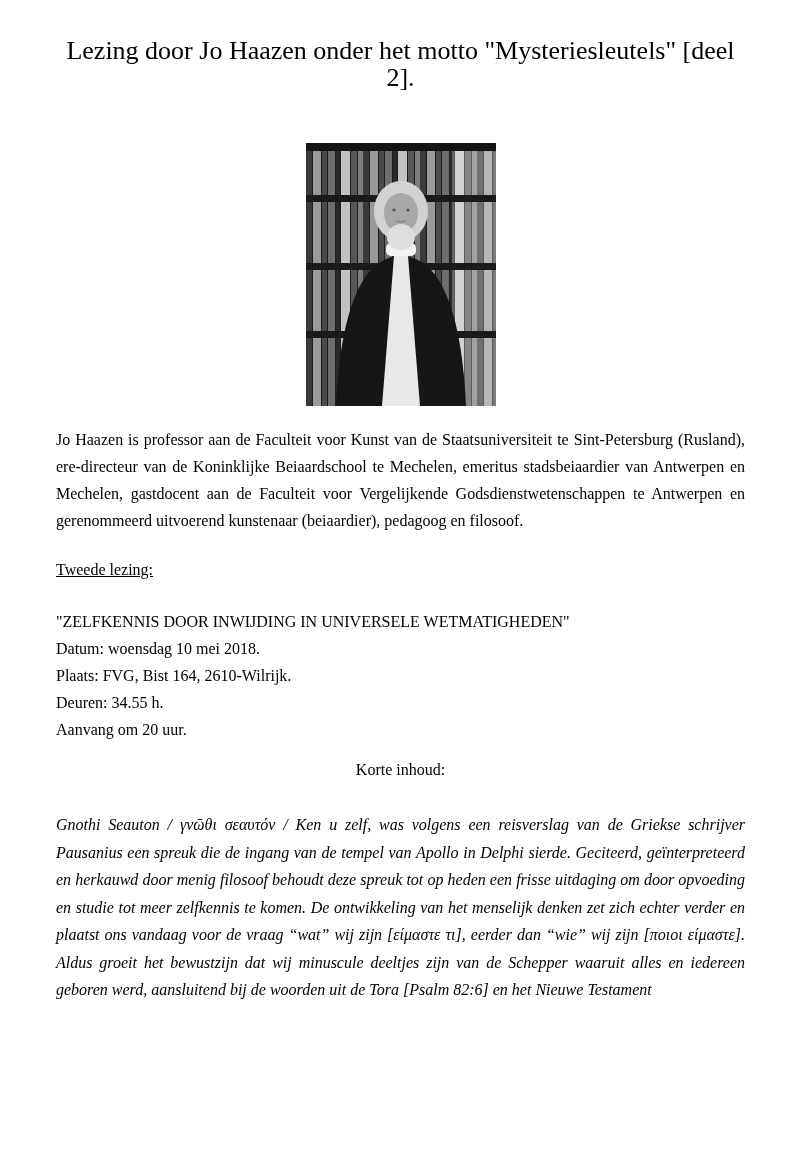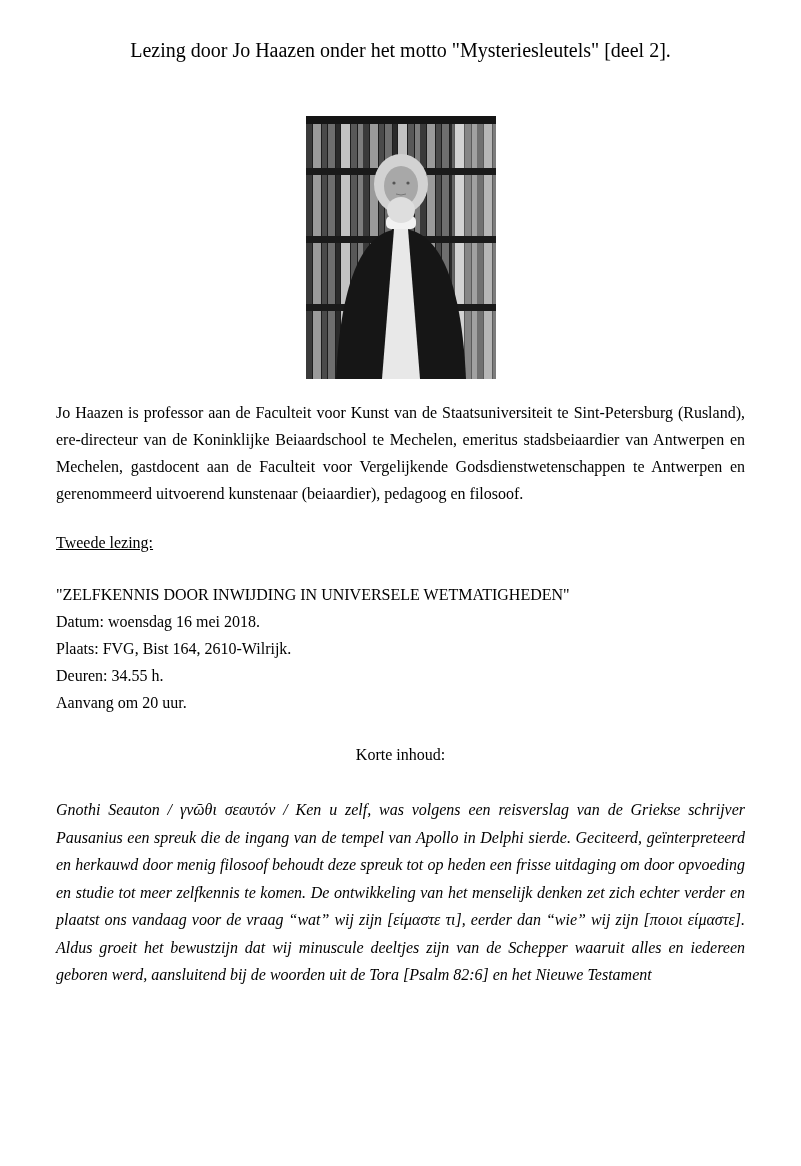--- a/index.html
+++ b/index.html
@@ -13,21 +13,21 @@
   }
   .page { padding: 34px 56px 0 56px; }
 
   .title {
     font-size: 30px;
     line-height: 39px;
     text-align: center;
     font-weight: normal;
   }
   .subtitle {
-    font-size: 20px;
+    font-size: 26px;
     line-height: 27px;
     text-align: center;
     margin-top: 3px;
   }
 
   .photo-wrap {
     text-align: center;
     margin-top: 52px;
     line-height: 0;
   }
@@ -40,21 +40,21 @@
     text-align: justify;
   }
 
   .lecture-heading { margin-top: 22px; }
   .underline { text-decoration: underline; }
 
   .lecture-title { margin-top: 25px; }
   .lecture-line { margin-top: 0; }
 
   .summary-heading {
-    margin-top: 25px;
+    margin-top: 13px;
     text-align: center;
   }
 
   .summary-body {
     margin-top: 28px;
     font-style: italic;
     text-align: justify;
     line-height: 27.5px;
   }
 </style>
@@ -103,21 +103,21 @@
         <path d="M 90 78 Q 95 80 100 78" stroke="#777777" stroke-width="1" fill="none"></path>
       </g>
     </svg>
   </div>
 
   <p class="bio">Jo Haazen is professor aan de Faculteit voor Kunst van de Staatsuniversiteit te Sint-Petersburg (Rusland), ere-directeur van de Koninklijke Beiaardschool te Mechelen, emeritus stadsbeiaardier van Antwerpen en Mechelen, gastdocent aan de Faculteit voor Vergelijkende Godsdienstwetenschappen te Antwerpen en gerenommeerd uitvoerend kunstenaar (beiaardier), pedagoog en filosoof.</p>
 
   <p class="lecture-heading"><span class="underline">Tweede lezing:</span></p>
 
   <p class="lecture-title">"ZELFKENNIS DOOR INWIJDING IN UNIVERSELE WETMATIGHEDEN"</p>
-  <p class="lecture-line">Datum: woensdag 16 mei 2018.</p>
+  <p class="lecture-line">Datum: woensdag 10 mei 2018.</p>
   <p class="lecture-line">Plaats: FVG, Bist 164, 2610-Wilrijk.</p>
   <p class="lecture-line">Deuren: 34.55 h.</p>
   <p class="lecture-line">Aanvang om 20 uur.</p>
 
   <p class="summary-heading">Korte inhoud:</p>
 
   <p class="summary-body">Gnothi Seauton / γνῶθι σεαυτόν / Ken u zelf, was volgens een reisverslag van de Griekse schrijver Pausanius een spreuk die de ingang van de tempel van Apollo in Delphi sierde. Geciteerd, geïnterpreteerd en herkauwd door menig filosoof behoudt deze spreuk tot op heden een frisse uitdaging om door opvoeding en studie tot meer zelfkennis te komen. De ontwikkeling van het menselijk denken zet zich echter verder en plaatst ons vandaag voor de vraag “wat” wij zijn [είμαστε τι], eerder dan “wie” wij zijn [ποιοι είμαστε]. Aldus groeit het bewustzijn dat wij minuscule deeltjes zijn van de Schepper waaruit alles en iedereen geboren werd, aansluitend bij de woorden uit de Tora [Psalm 82:6] en het Nieuwe Testament</p>
 
 </div>
 

